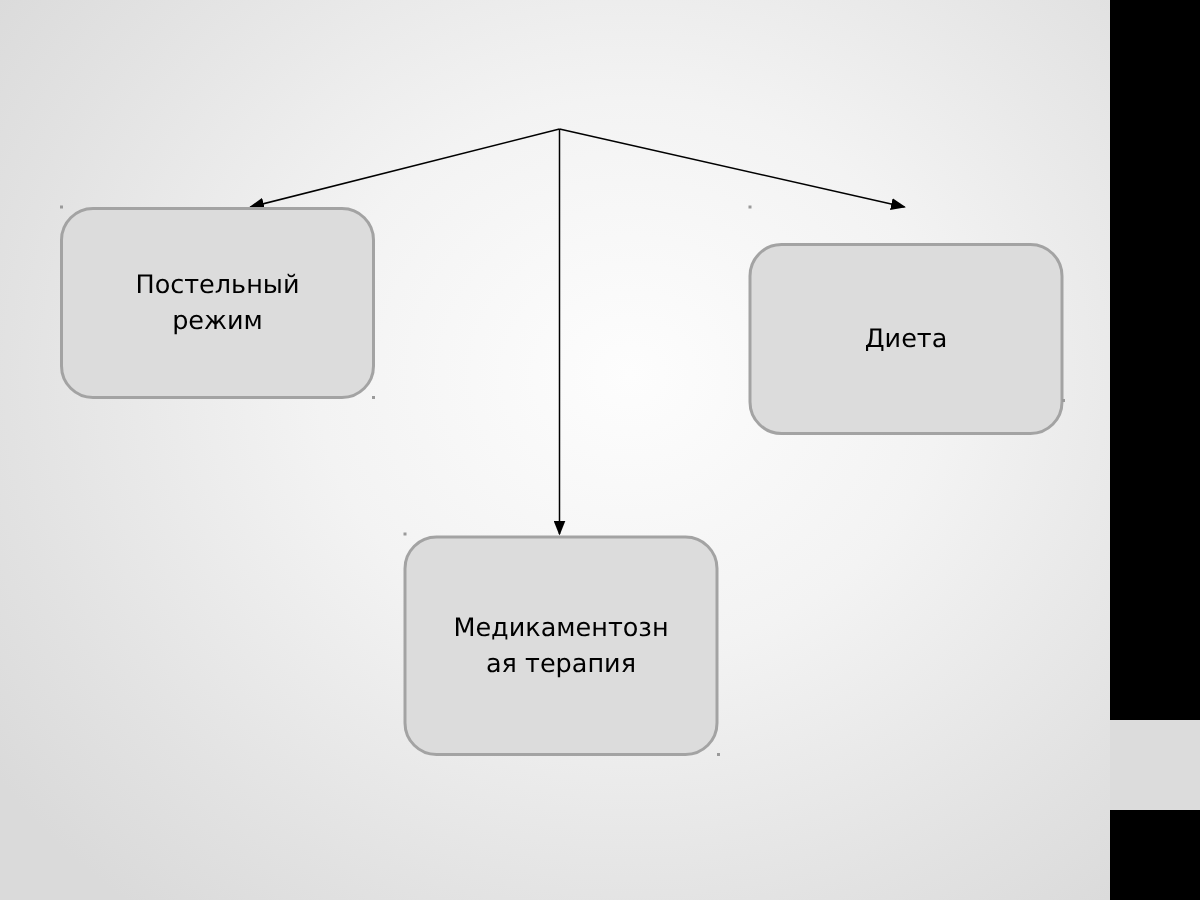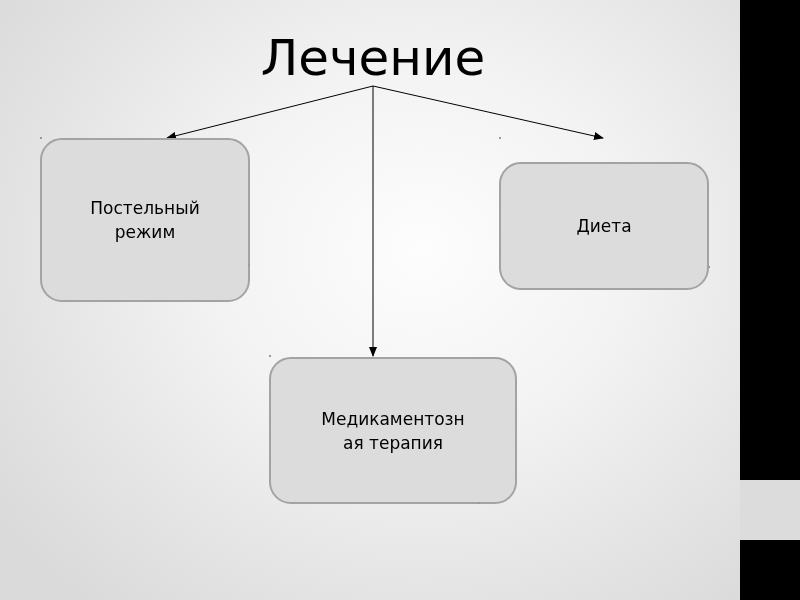--- a/index.html
+++ b/index.html
@@ -15,33 +15,32 @@
     position: absolute; left: 0; width: 746px; top: 28px;
     text-align: center; font-size: 50px; color: #000; line-height: 60px;
   }
   .box {
     position: absolute; box-sizing: border-box;
     background: #dcdcdc; border: 2px solid #a3a3a3; border-radius: 22px;
     display: flex; align-items: center; justify-content: center;
     text-align: center; font-size: 17px; line-height: 24px; color: #000;
   }
   .box span { display: block; white-space: pre-line; }
-  .box-left { left: 40px; top: 138px; width: 210px; height: 164px; }
+  .box-left { left: 40px; top: 138px; width: 210px; height: 128px; }
   .box-right { left: 499px; top: 138px; width: 210px; height: 128px; margin-top: 24px; }
-  .box-bottom { left: 269px; top: 357px; width: 248px; height: 147px; }
+  .box-bottom { left: 269px; top: 357px; width: 210px; height: 147px; }
   svg.arrows { position: absolute; left: 0; top: 0; }
   .strip { position: absolute; left: 740px; top: 0; width: 60px; height: 600px; background: #000; }
   .strip-band { position: absolute; left: 740px; top: 480px; width: 60px; height: 60px; background: #dcdcdc; }
   .dot { position: absolute; width: 2px; height: 2px; background: #9a9a9a; }
 </style>
 </head>
 <body>
 
 <div class="slide">
-  <div class="title">Лечение</div>
 
   <svg class="arrows" width="740" height="600">
     <defs>
       <marker id="ah" markerWidth="10" markerHeight="8" refX="9" refY="4" orient="auto" markerUnits="userSpaceOnUse">
         <path d="M0,0 L10,4 L0,8 z" fill="#000"></path>
       </marker>
     </defs>
     <line x1="373" y1="86" x2="167" y2="138" stroke="#000" stroke-width="1" marker-end="url(#ah)"></line>
     <line x1="373" y1="86" x2="603" y2="138" stroke="#000" stroke-width="1" marker-end="url(#ah)"></line>
     <line x1="373" y1="86" x2="373" y2="356" stroke="#000" stroke-width="1" marker-end="url(#ah)"></line>

